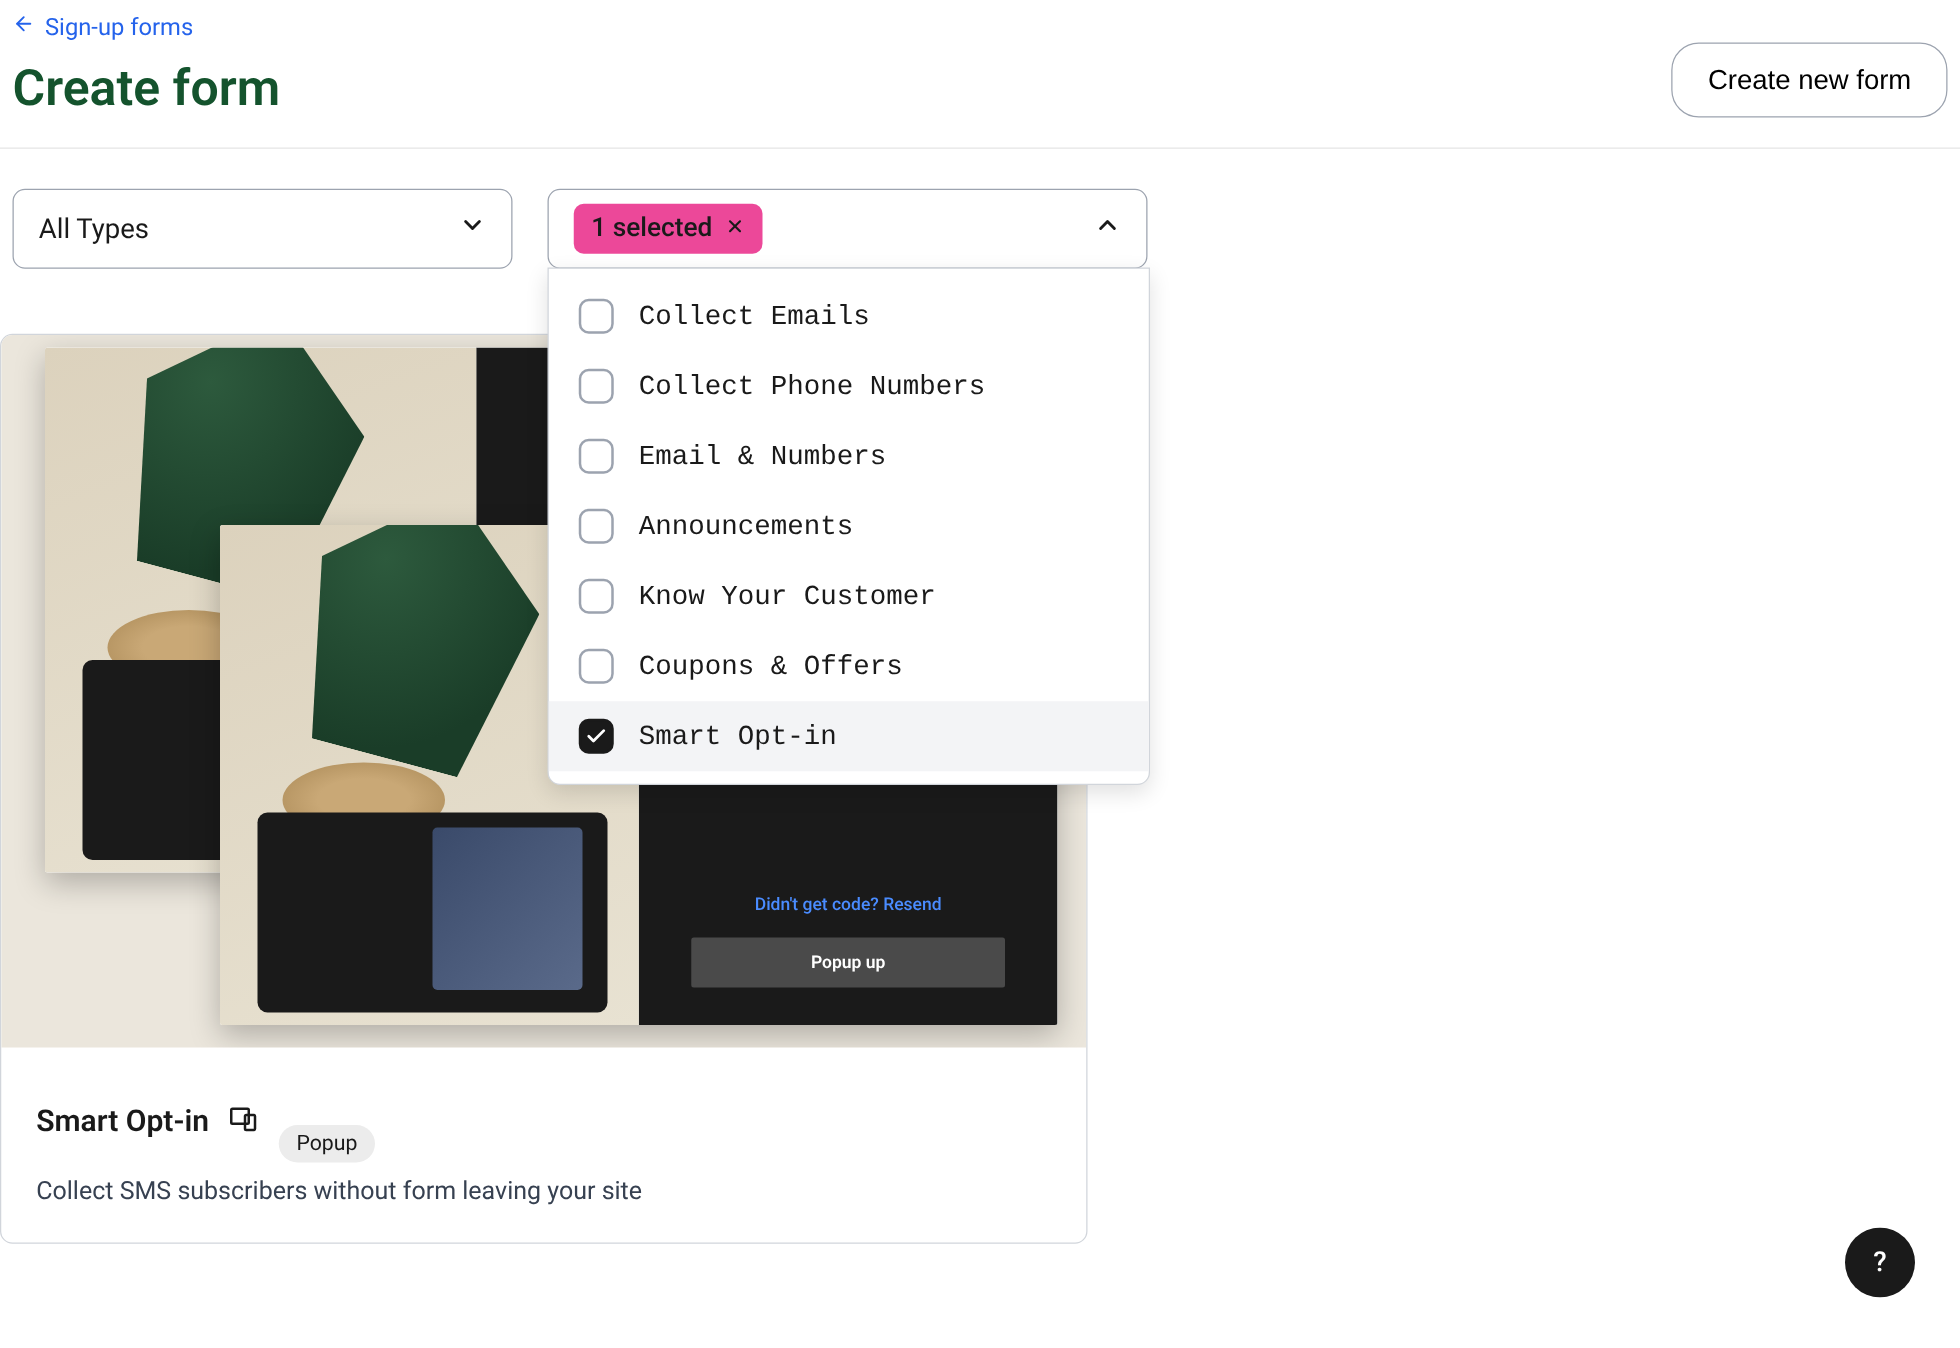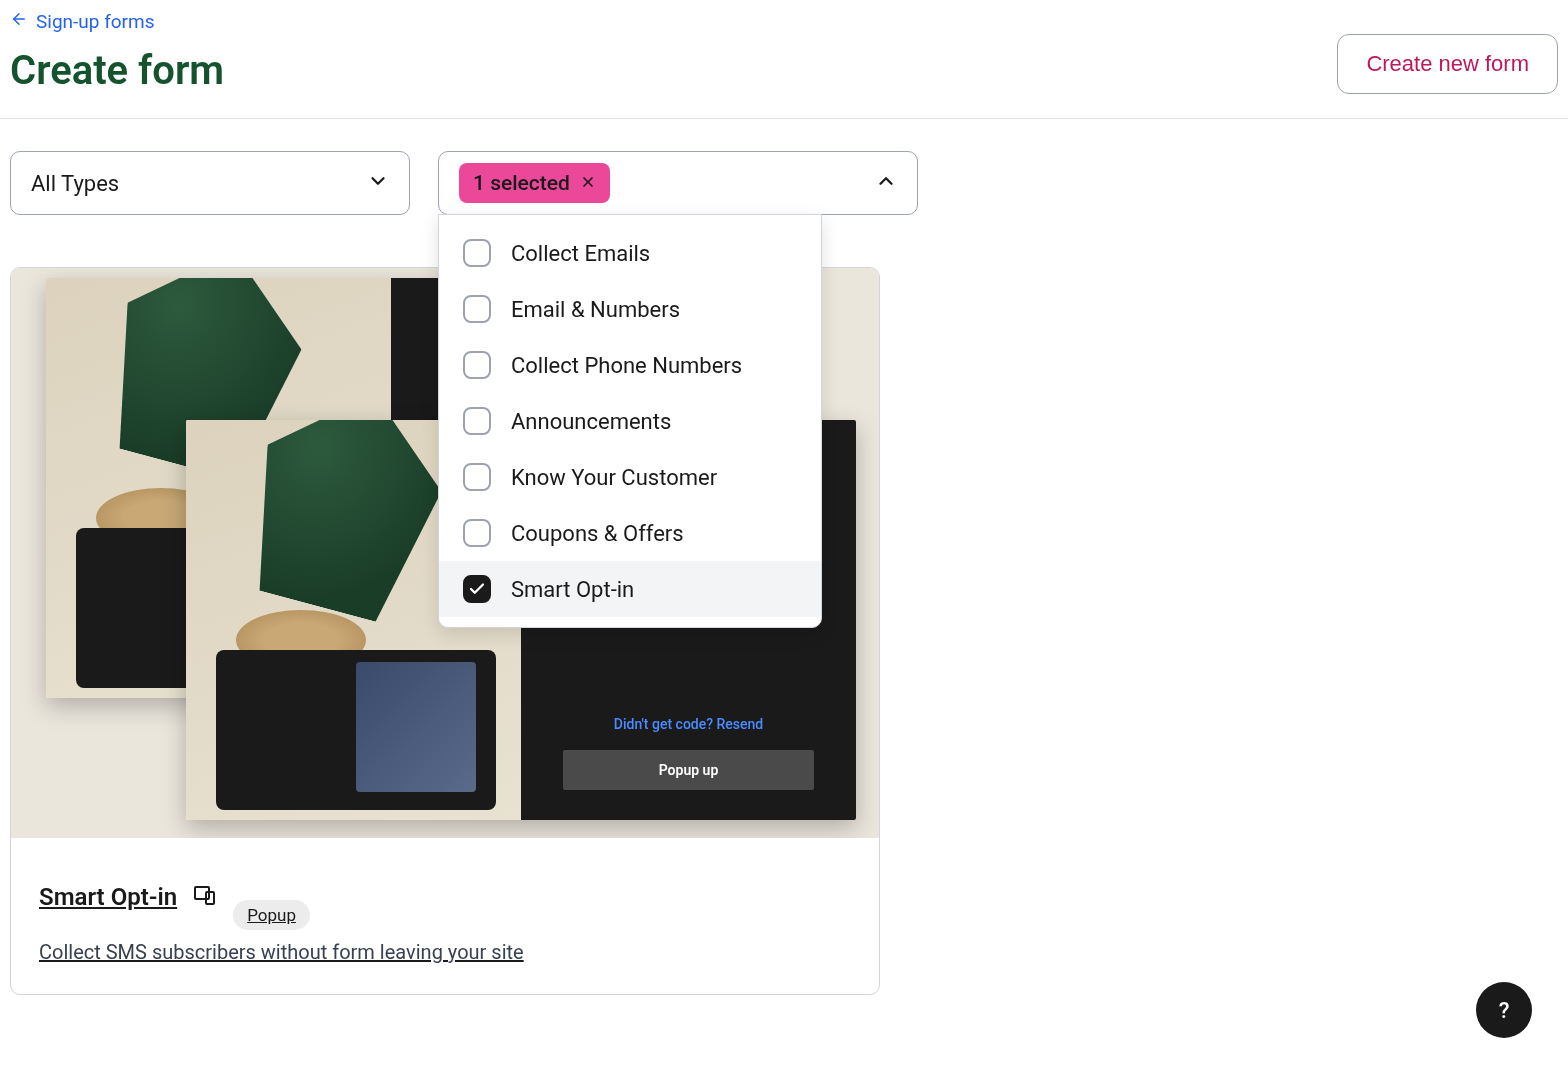--- a/index.html
+++ b/index.html
@@ -31,26 +31,26 @@
   }
   .breadcrumb svg { width: 18px; height: 18px; stroke: #2563eb; }
   .page-title {
     font-size: 40px;
     font-weight: 600;
     color: #14532d;
   }
   .create-button {
     background: #fff;
     border: 1px solid #9ca3af;
-    border-radius: 12px;
+    border-radius: 22px;
     padding: 16px 28px;
     font-size: 22px;
     font-weight: 500;
     cursor: pointer;
-    color: #be185d;
+    color: #000000;
   }
   .filters {
     display: flex;
     gap: 28px;
     padding: 32px 10px 0 10px;
   }
   .dropdown {
     border: 1px solid #9ca3af;
     border-radius: 10px;
     height: 64px;
@@ -75,27 +75,28 @@
     font-size: 21px;
     font-weight: 500;
   }
   .chip .x-icon svg { width: 16px; height: 16px; stroke: #1a1a1a; }
   .chevron svg { width: 22px; height: 22px; stroke: #1a1a1a; }
 
   .dropdown-panel {
     position: absolute;
     top: 62px;
     left: -1px;
-    width: 384px;
+    width: 482px;
     background: #fff;
     border: 1px solid #d1d5db;
     border-radius: 0 0 10px 10px;
     box-shadow: 0 6px 18px rgba(0,0,0,0.12);
     z-index: 50;
     padding: 10px 0;
+    font-family: Liberation Mono, monospace;
   }
   .option {
     display: flex;
     align-items: center;
     gap: 20px;
     padding: 14px 24px;
     font-size: 22px;
     cursor: pointer;
   }
   .option.selected { background: #f3f4f6; }
@@ -106,22 +107,21 @@
     display: flex; align-items: center; justify-content: center;
     flex-shrink: 0;
   }
   .checkbox.checked {
     background: #1a1a1a;
     border-color: #1a1a1a;
   }
   .checkbox.checked svg { width: 18px; height: 18px; stroke: #fff; }
 
   .card-area {
-    padding: 52px 10px;
-    text-decoration: underline;
+    padding: 52px 0;
   }
   .card {
     width: 870px;
     border: 1px solid #d1d5db;
     border-radius: 10px;
     overflow: hidden;
     background: #fff;
   }
   .card-preview {
     height: 570px;
@@ -286,25 +286,25 @@
         </svg>
     </span>
 
     <div class="dropdown-panel">
       <div class="option">
         <span class="checkbox"></span>
         <span>Collect Emails</span>
       </div>
       <div class="option">
         <span class="checkbox"></span>
+        <span>Collect Phone Numbers</span>
+      </div>
+      <div class="option">
+        <span class="checkbox"></span>
         <span>Email &amp; Numbers</span>
-      </div>
-      <div class="option">
-        <span class="checkbox"></span>
-        <span>Collect Phone Numbers</span>
       </div>
       <div class="option">
         <span class="checkbox"></span>
         <span>Announcements</span>
       </div>
       <div class="option">
         <span class="checkbox"></span>
         <span>Know Your Customer</span>
       </div>
       <div class="option">

